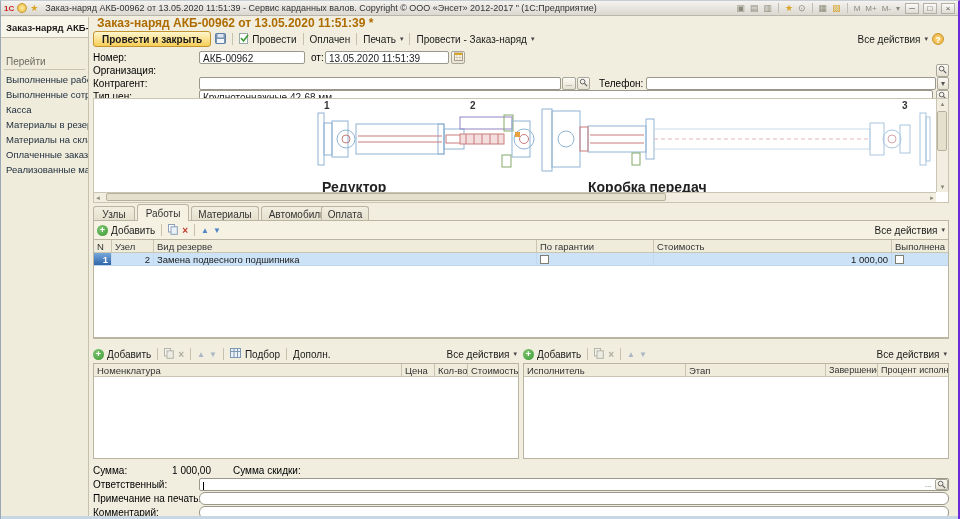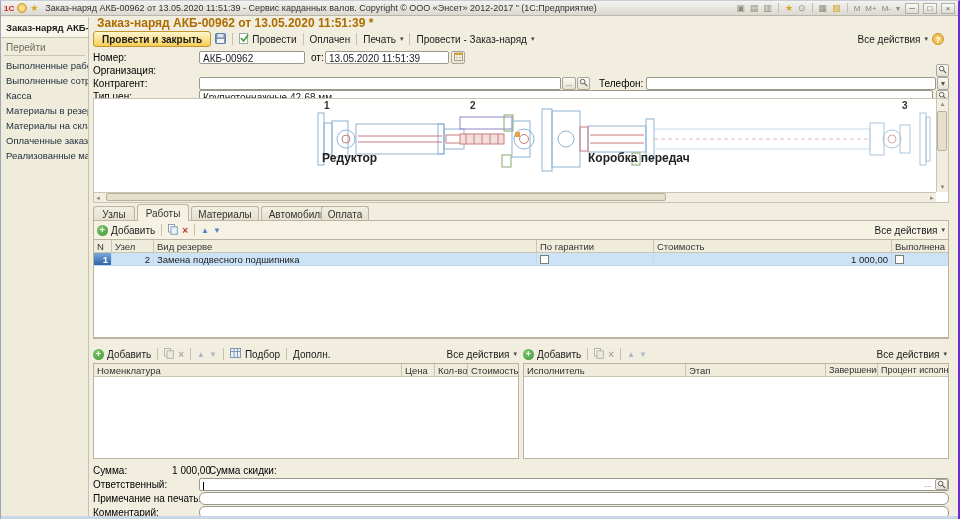--- a/index.html
+++ b/index.html
@@ -19,21 +19,21 @@
   .mi{font-size:9px;color:#8C8C7C;line-height:11px;padding:0 1px;cursor:default}
   .mi.gold{color:#D9A326}
   .mtxt{font-size:8px;color:#8A8A7C;padding:0 1px}
   .wbtn{width:14px;height:11px;border:1px solid #B3B0A6;background:linear-gradient(#FAFAF8,#DFDCD4);
         font-size:8px;line-height:9px;text-align:center;color:#555;margin-left:1px}
   .tsep{width:1px;height:10px;background:#C0BDB2;margin:0 2px}
   
   .sidebar{position:absolute;left:0;top:16px;width:88px;bottom:3px;background:#EFECDC;border-right:1px solid #C5C1AD}
   .side-tab{height:21px;background:#F8F5EA;border-bottom:1px solid #C5C1AD;font-weight:bold;
             font-size:9.5px;padding:5px 3px 0 5px;white-space:nowrap;overflow:hidden}
-  .goto{color:#6B6B60;padding:4px 5px 1px 5px}
+  .goto{color:#6B6B60;padding:18px 5px 1px 5px}
   .goto-sep{border-bottom:1px solid #C9C5B1;margin:1px 3px 2px 3px}
   .side-item{padding:2px 2px 2px 5px;color:#22303E;white-space:nowrap;overflow:hidden;font-size:9.5px;cursor:pointer}
   
   .page-title{position:absolute;left:96px;top:15px;font-size:12px;font-weight:bold;color:#AE6C00;white-space:nowrap}
   .cmdbar{position:absolute;left:92px;top:29px;right:14px;height:18px;display:flex;align-items:center;gap:4px}
   .btn-primary{background:linear-gradient(#FFF6CE,#F7CE56);border:1px solid #C2952E;border-radius:3px;
                height:16px;padding:0 8px;font-weight:bold;font-size:10px;display:flex;align-items:center;cursor:pointer}
   .csep{width:1px;height:12px;background:#C5C1AD;margin:0 2px}
   .tlink{display:flex;align-items:center;gap:3px;cursor:pointer;color:#1a1a1a}
   .caret{font-size:7px;color:#444;margin-left:1px}
@@ -44,21 +44,21 @@
   .flabel{position:absolute;font-size:10px;color:#000;white-space:nowrap}
   .finput{position:absolute;background:#fff;border:1px solid #9A988A;border-radius:2px;height:13px;
           font-size:10px;padding:1px 3px;white-space:nowrap;overflow:hidden}
   .fbtn{position:absolute;height:13px;border:1px solid #AAA79A;background:linear-gradient(#FBFAF4,#E6E2D2);
         border-radius:2px;font-size:8px;line-height:11px;text-align:center;color:#555;cursor:pointer}
   .icon-svg{display:inline-block;vertical-align:middle}
   .caret-line{display:inline-block;width:1px;height:9px;background:#000;vertical-align:middle}
   
   .canvas{position:absolute;left:92px;top:97px;width:856px;height:105px;background:#fff;border:1px solid #C9C5B2}
   .dg-num{position:absolute;top:1px;font-size:10px;font-weight:bold;color:#333}
-  .dg-label{position:absolute;top:52px;font-size:12px;font-weight:bold;color:#222}
+  .dg-label{position:absolute;top:80px;font-size:14px;font-weight:bold;color:#222}
   .vscroll{position:absolute;right:0;top:0;bottom:10px;width:12px;background:#F1EEE1;border-left:1px solid #C9C5B2;
            display:flex;flex-direction:column;align-items:center;justify-content:space-between;padding:1px 0}
   .hscroll{position:absolute;left:0;right:12px;bottom:0;height:10px;background:#F1EEE1;border-top:1px solid #C9C5B2;
            display:flex;align-items:center;justify-content:space-between;padding:0 1px}
   .sarrow{font-size:6px;color:#8A8878;line-height:8px}
   .vthumb{position:absolute;right:1px;top:12px;width:10px;height:40px;background:#E4E0CC;border:1px solid #B5B19C;border-radius:2px}
   .hthumb{position:absolute;left:12px;bottom:1px;height:8px;width:560px;background:#E4E0CC;border:1px solid #B5B19C;border-radius:2px}
   
   .tab{position:absolute;height:15px;top:205px;background:linear-gradient(#F2EFE1,#E3DFCC);border:1px solid #B9B5A2;
        border-bottom:none;border-radius:3px 3px 0 0;font-size:10px;text-align:center;padding-top:2px;cursor:pointer;color:#333}
@@ -429,21 +429,21 @@
     <div class="ghead">
       <div class="gh" style="width:162px">Исполнитель</div>
       <div class="gh" style="width:140px">Этап</div>
       <div class="gh" style="width:52px;font-size:9px">Завершение</div>
       <div class="gh" style="flex:1;border-right:none;font-size:9px">Процент исполнения</div>
     </div>
   </div>
 
   <div class="flabel" style="left:92px;top:464px">Сумма:</div>
   <div class="flabel" style="left:150px;top:464px;width:60px;text-align:right">1 000,00</div>
-  <div class="flabel" style="left:208px;top:464px">Сумма скидки:</div>
+  <div class="flabel" style="left:232px;top:464px">Сумма скидки:</div>
 
   <div class="flabel" style="left:92px;top:478px">Ответственный:</div>
   <div class="finput" style="left:198px;top:477px;width:750px"><span class="caret-line"></span><span></span></div>
   <div class="fbtn" style="left:921px;top:478px;width:12px;height:11px;border:none;background:none">...</div>
   <div class="fbtn" style="left:934px;top:478px;width:13px;height:11px">
     <span class="icon-svg">
       <svg width="9" height="9" viewBox="0 0 10 10">
           <circle cx="4" cy="4" r="2.6" fill="none" stroke="#555"></circle>
           <line x1="6.1" y1="6.1" x2="9" y2="9" stroke="#555" stroke-width="1.2"></line>
         </svg>

